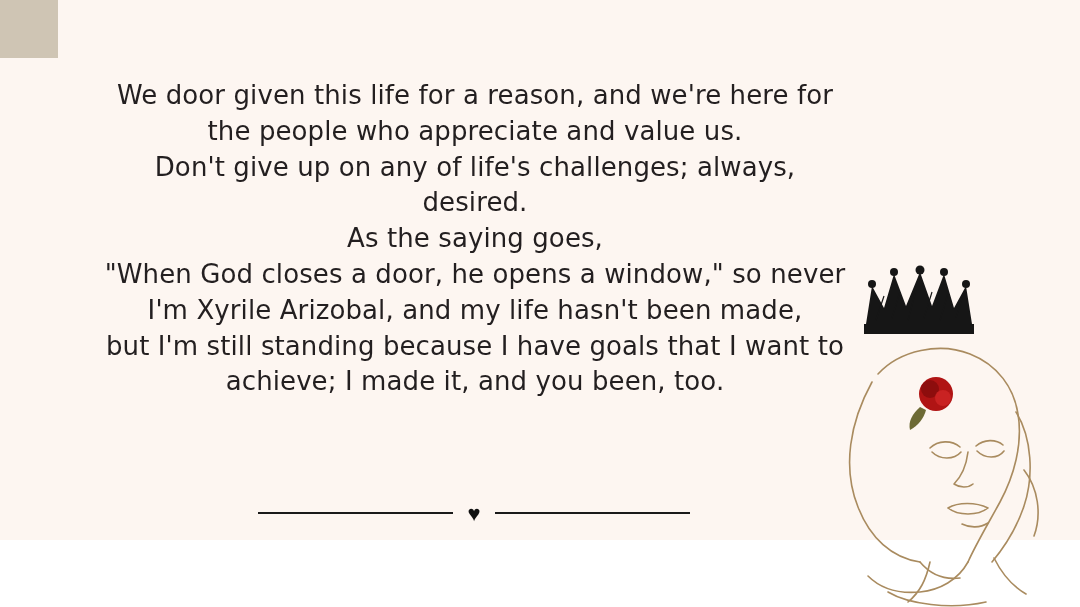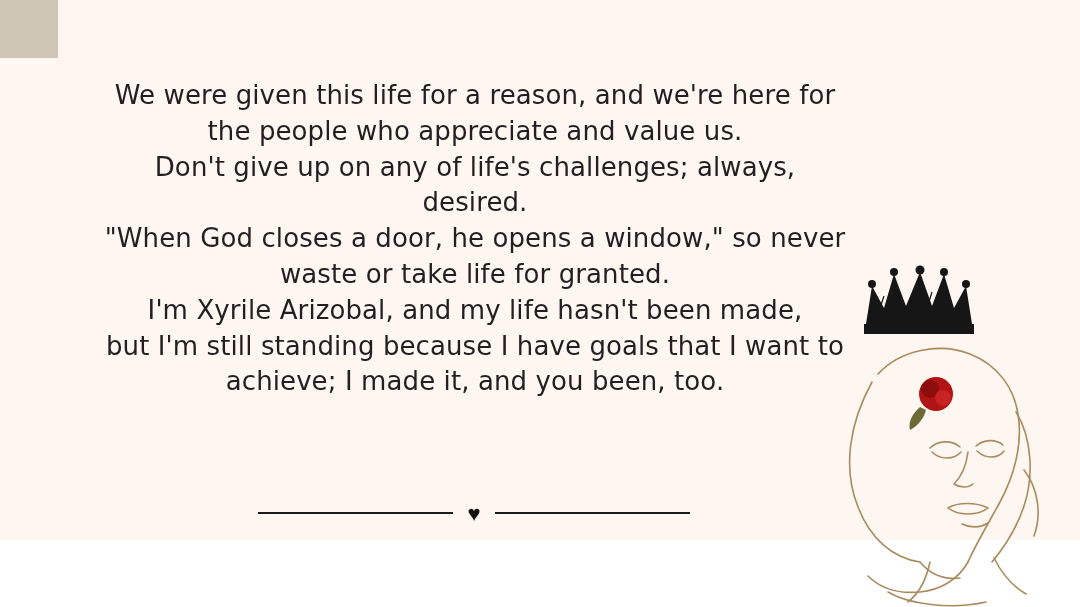--- a/index.html
+++ b/index.html
@@ -118,26 +118,26 @@
 <body>
 
 <div class="slide">
 
   <div class="cream-panel"></div>
   <div class="cream-panel-lower"></div>
   <div class="corner-block"></div>
   <div class="white-strip"></div>
 
   <div class="quote">
-    <span class="line">We were given this life for a reason, and we're here for</span>
+    <span class="line">We door given this life for a reason, and we're here for</span>
     <span class="line">the people who appreciate and value us.</span>
     <span class="line">Don't give up on any of life's challenges; always,</span>
     <span class="line">desired.</span>
+    <span class="line">As the saying goes,</span>
     <span class="line">"When God closes a door, he opens a window," so never</span>
-    <span class="line">waste or take life for granted.</span>
     <span class="line">I'm Xyrile Arizobal, and my life hasn't been made,</span>
     <span class="line">but I'm still standing because I have goals that I want to</span>
     <span class="line">achieve; I made it, and you been, too.</span>
   </div>
 
   <div class="divider">
     <div class="rule"></div>
     <div class="heart">♥</div>
     <div class="rule"></div>
   </div>

